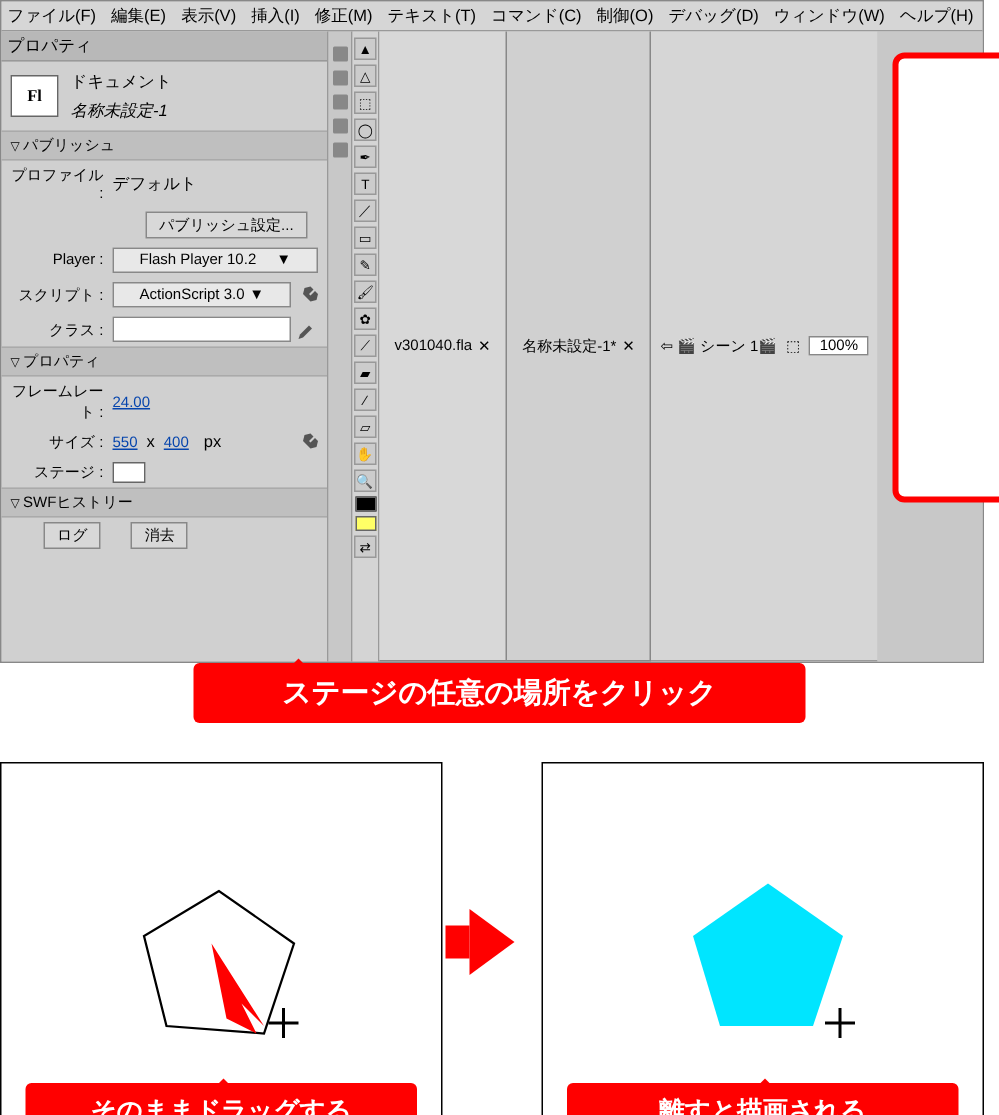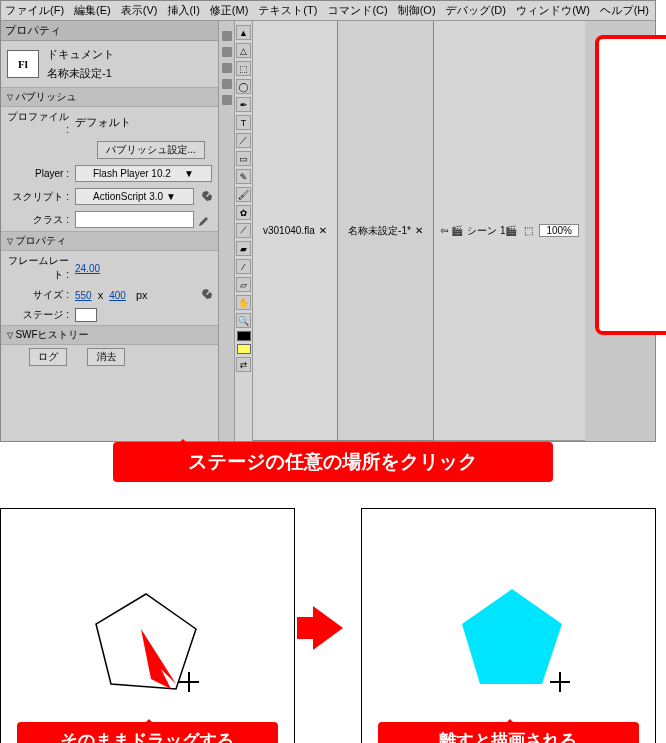--- a/index.html
+++ b/index.html
@@ -29,21 +29,21 @@
   .swatch-yellow { width: 14px; height: 10px; background: #ffff66; border: 1px solid #666; }
   .canvas-area { flex: 1; background: #c8c8c8; display: flex; flex-direction: row; }
   .doc-tabs { display: flex; background: #b8b8b8; border-bottom: 1px solid #888; }
   .doc-tab { padding: 2px 10px; font-size: 10px; border-right: 1px solid #888; background: #d8d8d8; display: flex; align-items: center; gap: 4px; }
   .doc-tab.active { background: #d0d0d0; }
   .scene-bar { display: flex; align-items: center; justify-content: space-between; background: #d6d6d6; border-bottom: 1px solid #999; padding: 2px 6px; font-size: 10px; }
   .zoom-box { background: #fff; border: 1px solid #888; padding: 0 6px; font-size: 10px; }
   .stage-wrap { flex: 1; background: #c8c8c8; position: relative; padding: 10px; }
   .stage { position: absolute; top: 14px; left: 10px; width: 350px; height: 300px; background: #fff; border: 4px solid #ff0000; border-radius: 8px; }
   .stage-label { position: absolute; top: 140px; left: 103px; background: #ff0000; color: #fff; font-weight: bold; font-size: 18px; padding: 8px 30px; border-radius: 4px; }
-  .callout-main { position: relative; margin: -10px auto 16px; width: 440px; background: #ff0000; color: #fff; font-weight: bold; font-size: 19px; text-align: center; padding: 7px 0; border-radius: 4px; }
+  .callout-main { position: relative; margin: -10px auto 16px; width: 408px; background: #ff0000; color: #fff; font-weight: bold; font-size: 19px; text-align: center; padding: 7px 0; border-radius: 4px; }
   .callout-main::before { content: ""; position: absolute; top: -13px; left: 60px; border: 10px solid transparent; border-bottom-color: #ff0000; }
   .step-row { display: flex; align-items: center; justify-content: space-between; width: 656px; margin-top: 26px; }
   .step-box { width: 295px; height: 240px; border: 1px solid #000; background: #fff; position: relative; }
   .arrow-big { width: 0; height: 0; border-top: 22px solid transparent; border-bottom: 22px solid transparent; border-left: 30px solid #ff0000; position: relative; }
   .arrow-big::before { content:""; position:absolute; left:-46px; top:-11px; width:16px; height:22px; background:#ff0000; }
   .callout-step { position: absolute; bottom: -12px; left: 16px; right: 16px; background: #ff0000; color: #fff; font-weight: bold; font-size: 17px; text-align: center; padding: 7px 0; border-radius: 4px; }
   .callout-step::before { content:""; position:absolute; top:-12px; left:50%; margin-left:-8px; border:9px solid transparent; border-bottom-color:#ff0000; }
   svg { display: block; }
 </style>
 </head>
@@ -66,21 +66,21 @@
   </div>
 
   <div class="main">
 
     <div class="left-panel">
       <div class="tabhdr">プロパティ</div>
       <div class="doc-row">
         <div class="fl-icon">Fl</div>
         <div>
           <div>ドキュメント</div>
-          <div style="margin-top:4px;">名称未設定-1</div>
+          <div style="margin-top:4px;font-style:italic;">名称未設定-1</div>
         </div>
       </div>
 
       <div class="section-hdr">パブリッシュ</div>
       <div class="field-row">
         <div class="field-label">プロファイル :</div>
         <div>デフォルト</div>
       </div>
       <div class="field-row" style="padding-left:96px;">
         <button class="btn-small">パブリッシュ設定...</button>

